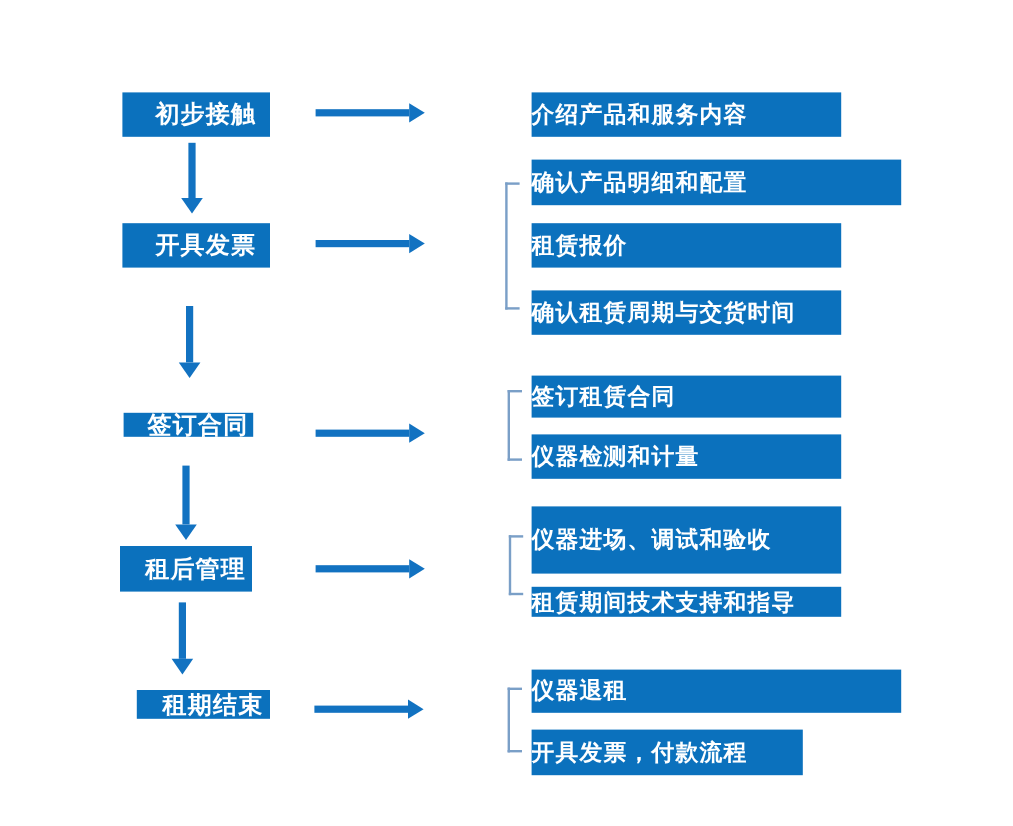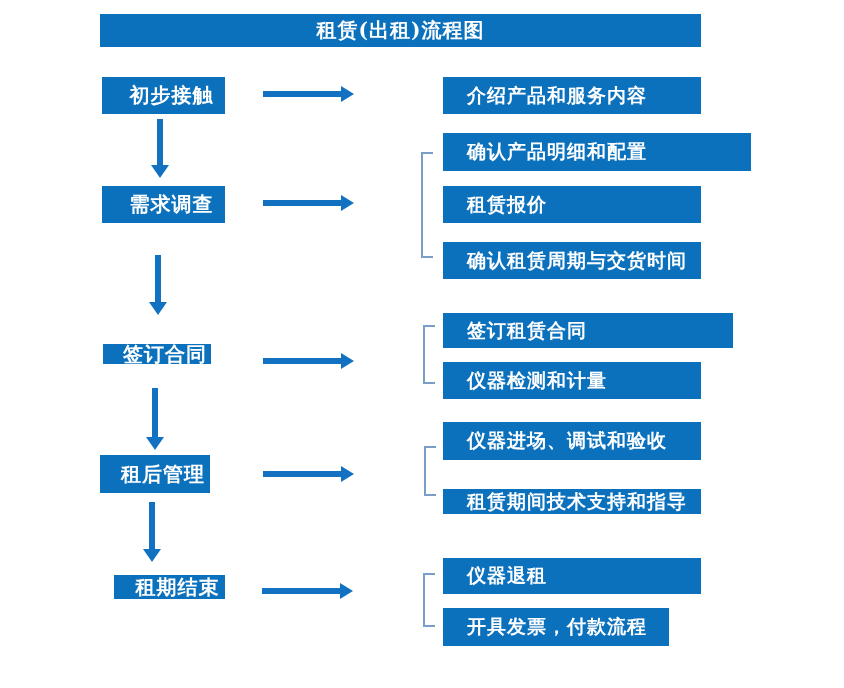--- a/index.html
+++ b/index.html
@@ -9,21 +9,21 @@
   }
   .blue-box {
     position:absolute; background:#0b71bd; color:#ffffff; font-weight:bold;
     display:flex; align-items:center; box-sizing:border-box; letter-spacing:1px;
   }
   .title-bar {
     left:100px; top:14px; width:601px; height:33px;
     font-size:20px; justify-content:center;
   }
   .step { font-size:20px; justify-content:center;padding-left:16px; }
-  .out  { font-size:19px; padding-left:24px; }
+  .out  { font-size:19px; padding-left:0; }
 
   
   .harrow { position:absolute; width:91px; height:16px; }
   .harrow .shaft { position:absolute; left:0; top:5px; width:78px; height:6px; background:#1272c1; }
   .harrow .head  { position:absolute; left:78px; top:0; width:0; height:0;
                    border-top:8px solid transparent; border-bottom:8px solid transparent;
                    border-left:13px solid #1272c1; }
 
   
   .varrow { position:absolute; width:18px; }
@@ -34,24 +34,23 @@
 
   
   .bracket { position:absolute; width:12px; box-sizing:border-box;
              border:2px solid #7a9fc7; border-right:none; background:transparent; }
 </style>
 </head>
 <body>
 
 <div class="canvas">
 
-  <div class="blue-box title-bar">租赁(出租)流程图</div>
 
   <div class="blue-box step" style="left:102px; top:77px;  width:123px; height:37px;">初步接触</div>
-  <div class="blue-box step" style="left:102px; top:186px; width:123px; height:37px;">需求调查</div>
+  <div class="blue-box step" style="left:102px; top:186px; width:123px; height:37px;">开具发票</div>
   <div class="blue-box step" style="left:103px; top:344px; width:108px; height:20px;">签订合同</div>
   <div class="blue-box step" style="left:100px; top:455px; width:110px; height:38px;">租后管理</div>
   <div class="blue-box step" style="left:114px;  top:575px; width:111px; height:24px;">租期结束</div>
 
   <div class="varrow" style="left:151px; top:119px; height:59px;">
     <span class="shaft" style="height:46px;"></span>
       <span class="head"></span>
   </div>
   <div class="varrow" style="left:149px; top:255px; height:60px;">
     <span class="shaft" style="height:47px;"></span>
@@ -91,22 +90,22 @@
   <div class="bracket" style="left:423px; top:325px; height:59px;"></div>
   <div class="bracket" style="left:424px; top:446px; height:50px;"></div>
   <div class="bracket" style="left:423px; top:573px; height:54px;"></div>
 
   <div class="blue-box out" style="left:443px; top:77px;  width:258px; height:37px;">介绍产品和服务内容</div>
 
   <div class="blue-box out" style="left:443px; top:133px; width:308px; height:38px;">确认产品明细和配置</div>
   <div class="blue-box out" style="left:443px; top:242px; width:258px; height:37px;">确认租赁周期与交货时间</div>
   <div class="blue-box out" style="left:443px; top:186px; width:258px; height:37px;">租赁报价</div>
 
-  <div class="blue-box out" style="left:443px; top:313px; width:290px; height:35px;">签订租赁合同</div>
+  <div class="blue-box out" style="left:443px; top:313px; width:258px; height:35px;">签订租赁合同</div>
   <div class="blue-box out" style="left:443px; top:362px; width:258px; height:37px;">仪器检测和计量</div>
 
-  <div class="blue-box out" style="left:443px; top:422px; width:258px; height:38px;">仪器进场、调试和验收</div>
+  <div class="blue-box out" style="left:443px; top:422px; width:258px; height:56px;">仪器进场、调试和验收</div>
   <div class="blue-box out" style="left:443px; top:489px; width:258px; height:25px;">租赁期间技术支持和指导</div>
 
-  <div class="blue-box out" style="left:443px; top:558px; width:258px; height:36px;">仪器退租</div>
+  <div class="blue-box out" style="left:443px; top:558px; width:308px; height:36px;">仪器退租</div>
   <div class="blue-box out" style="left:443px; top:608px; width:226px; height:38px;">开具发票，付款流程</div>
 
 </div>
 
 </body></html>

